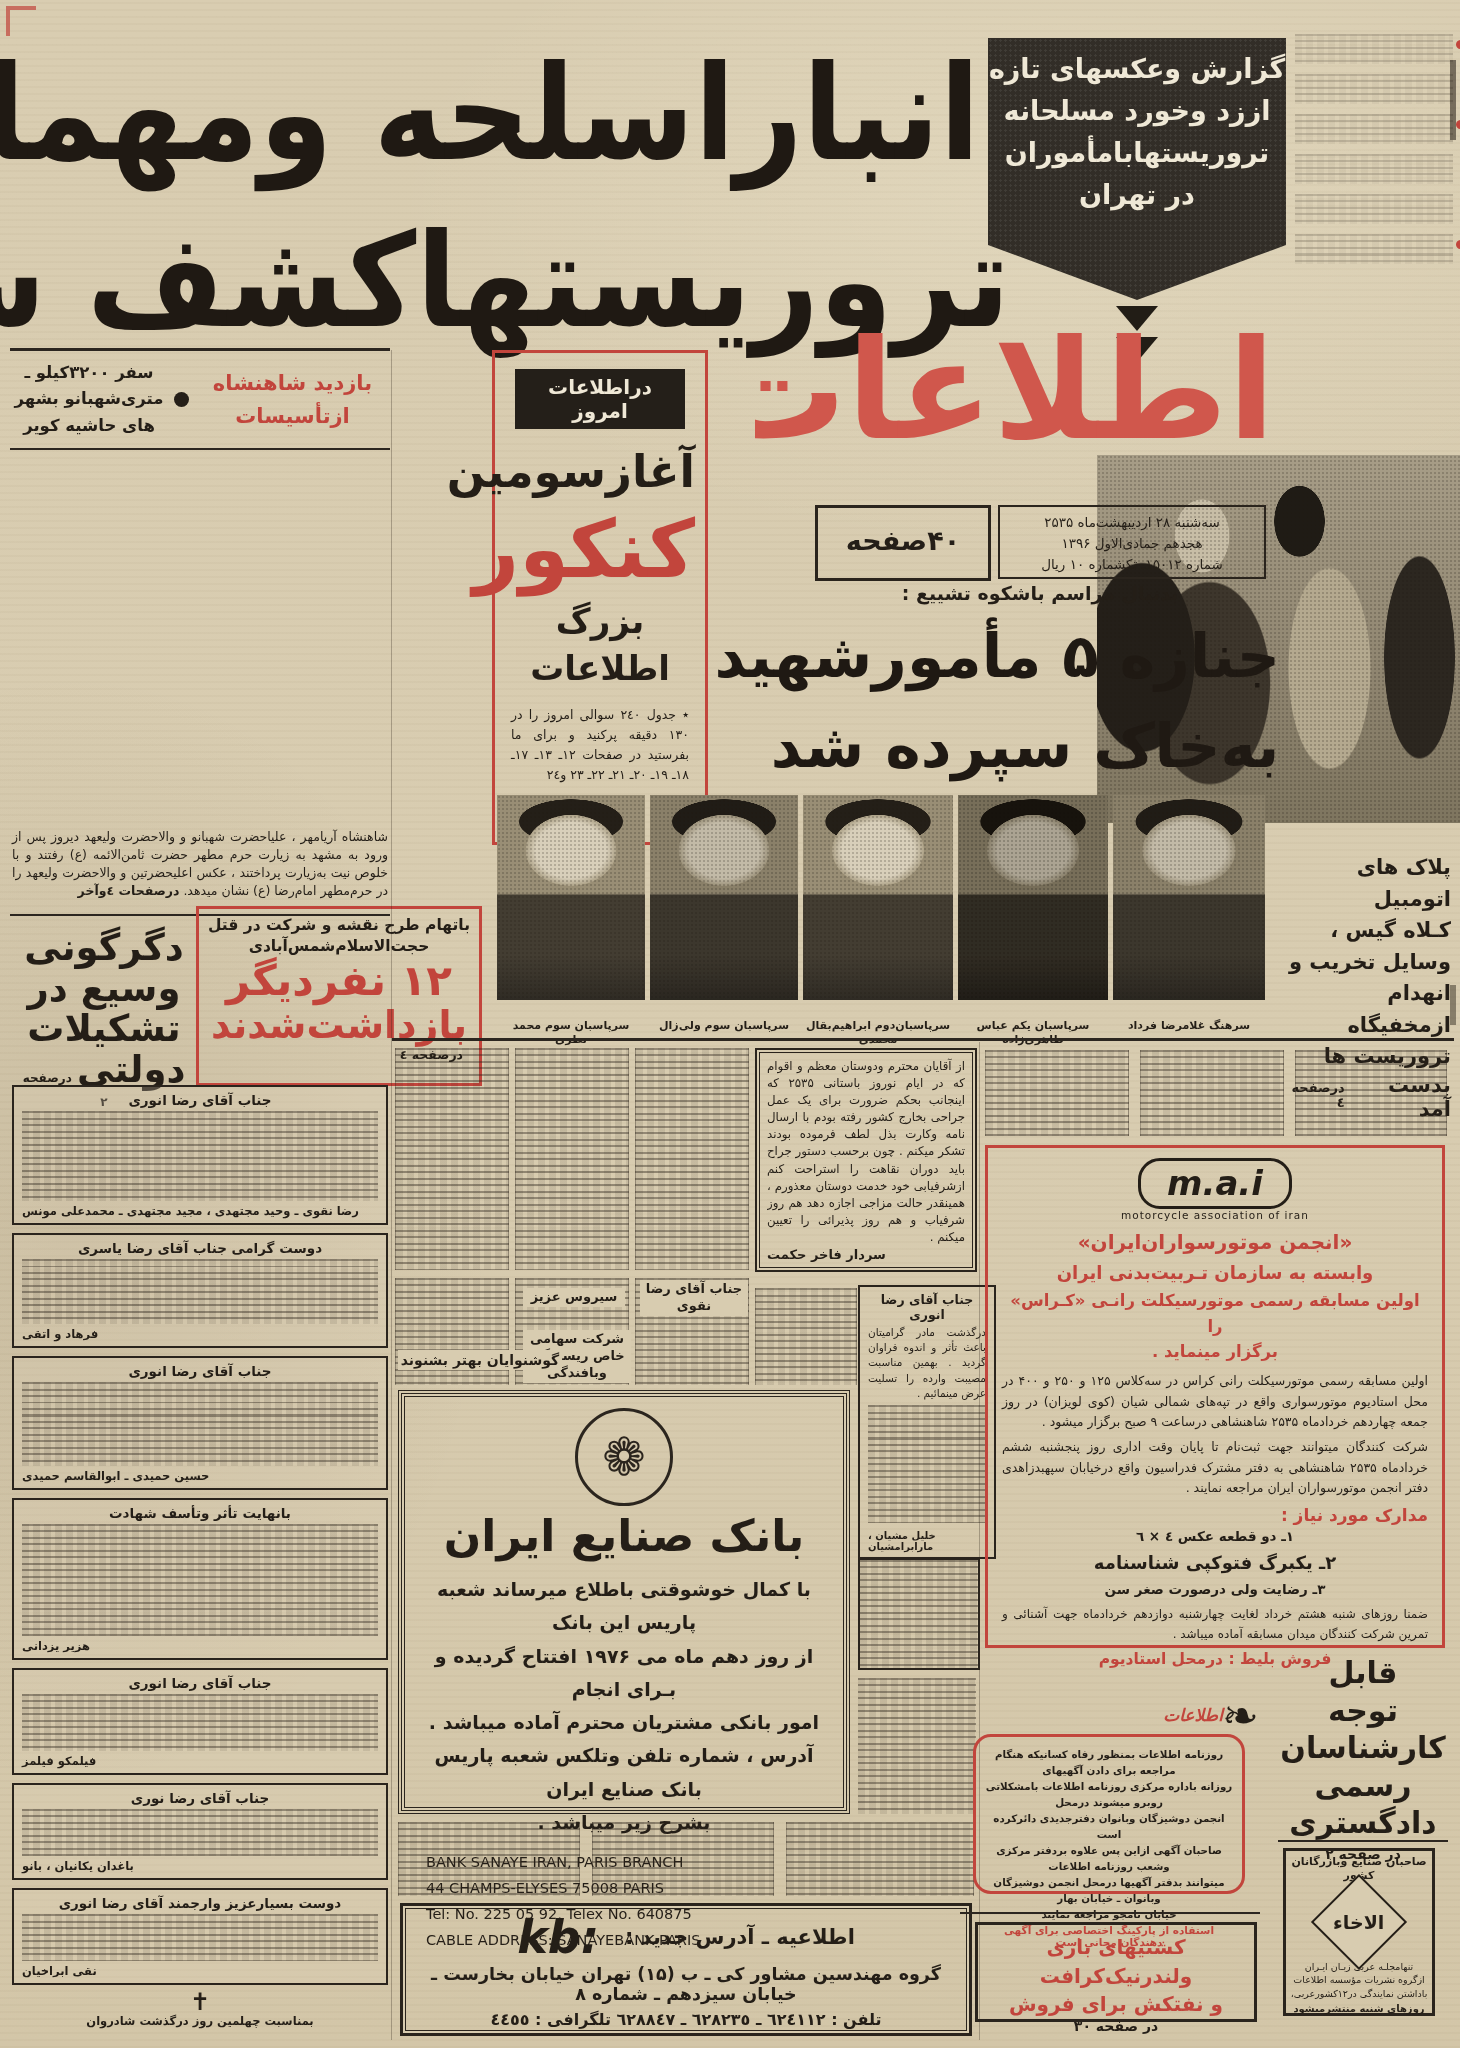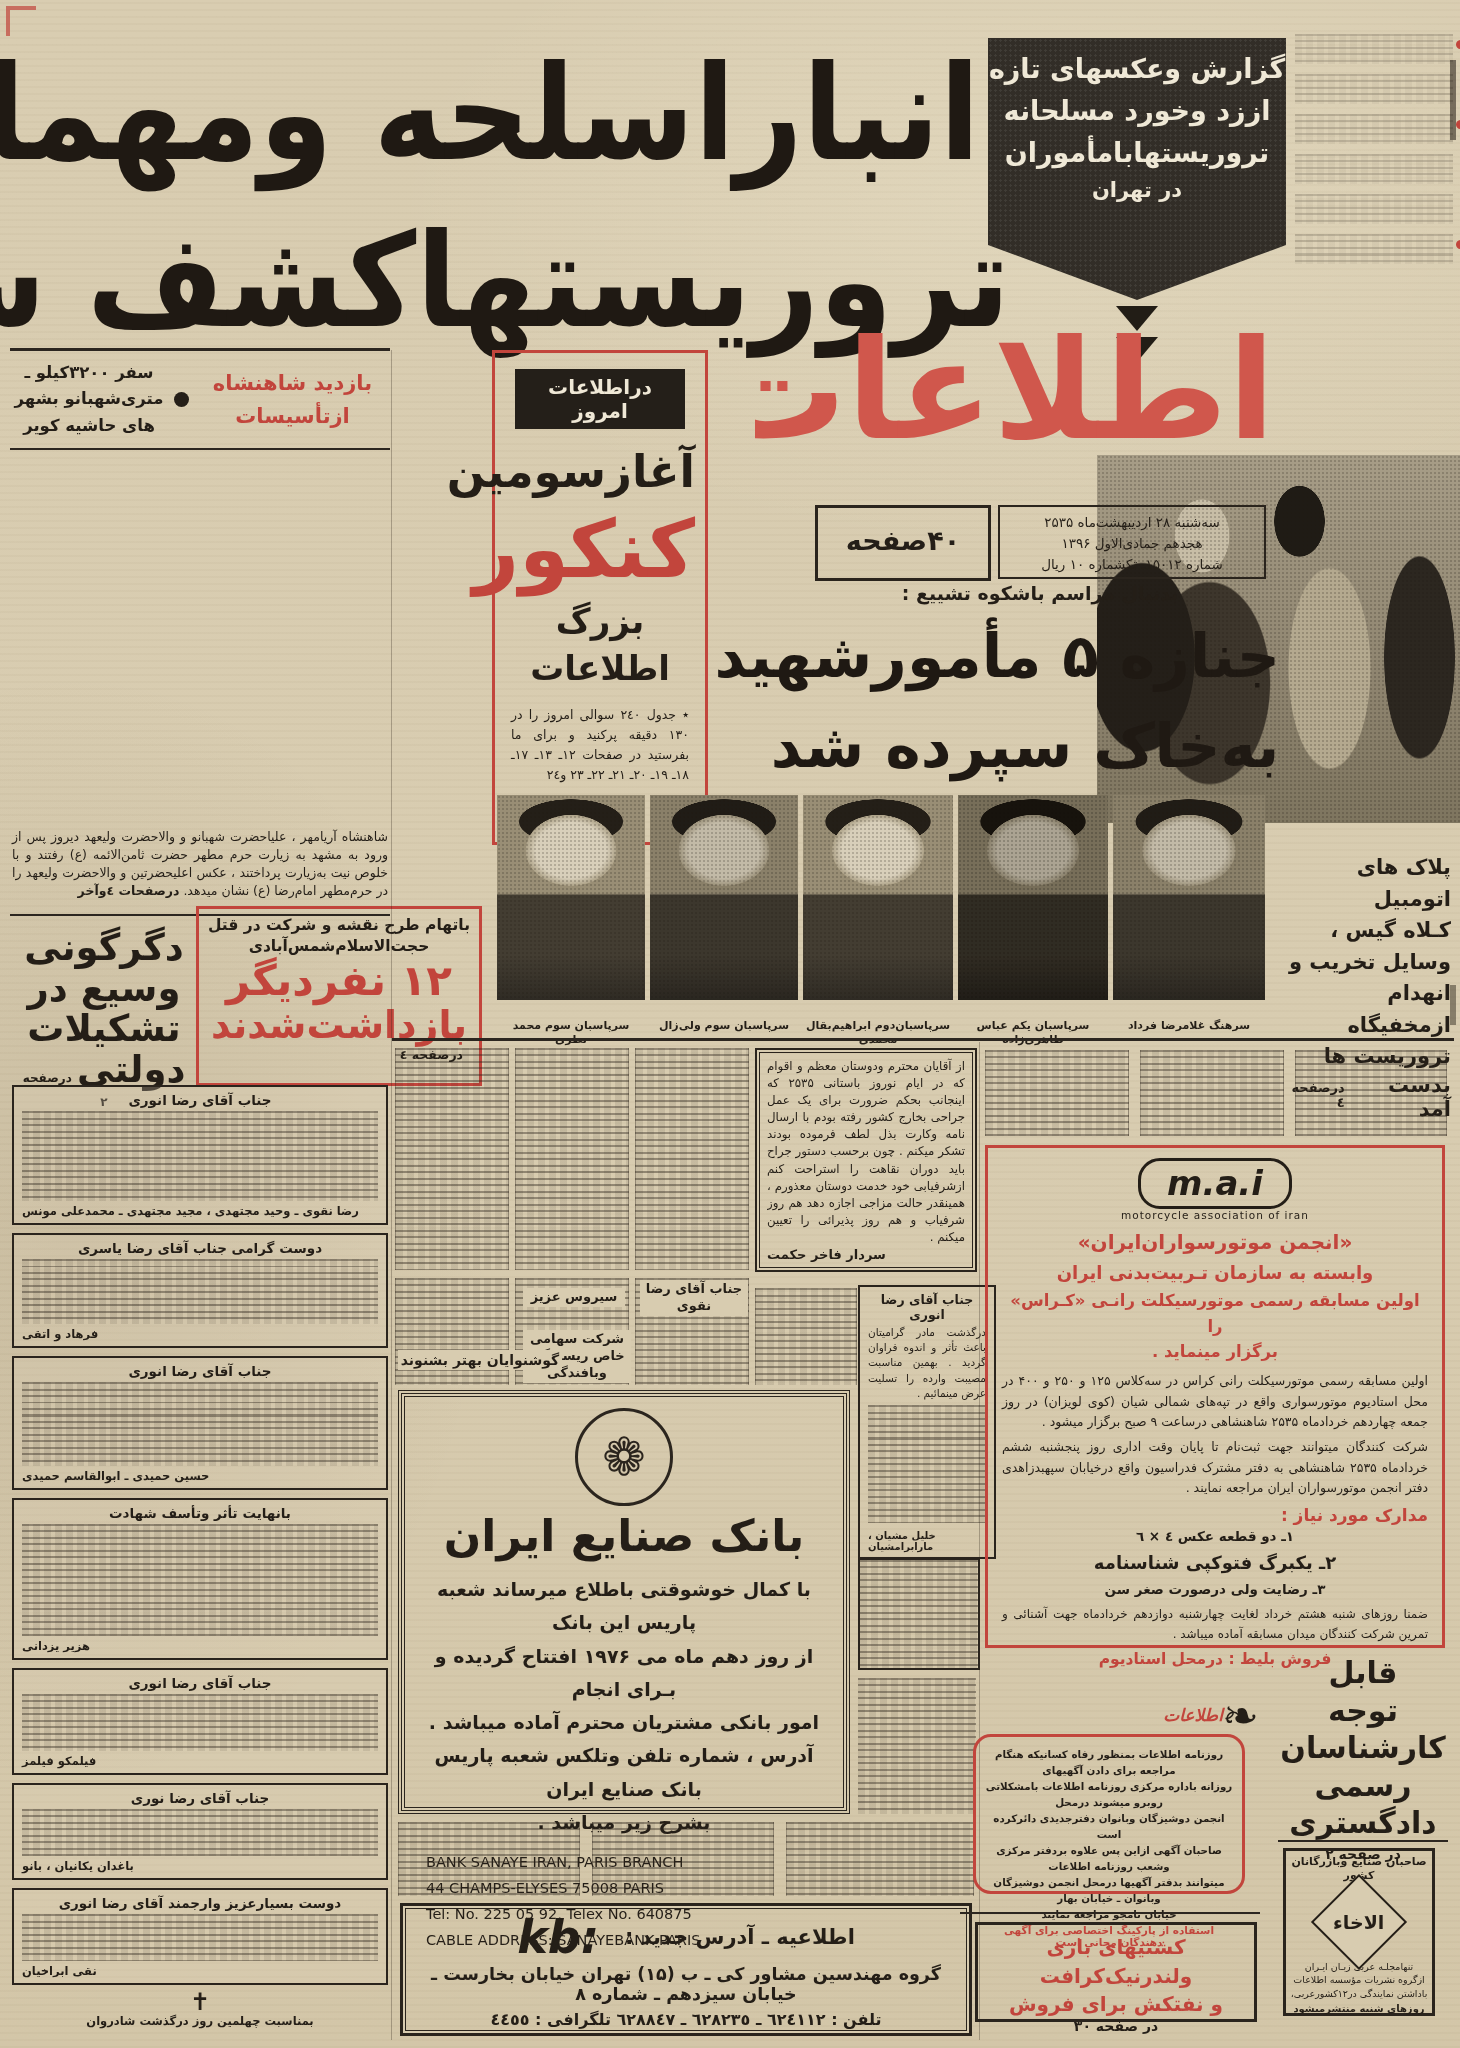--- a/index.html
+++ b/index.html
@@ -69,21 +69,21 @@
 
 <div class="page">
 
   <div class="abs headline nowrap ctr" style="left:15px;top:18px;width:965px;height:185px;font-size:118px;line-height:170px;transform:scaleY(1.12);transform-origin:top;">انباراسلحه ومهمات</div>
   <div class="abs headline nowrap ctr" style="left:10px;top:198px;width:1000px;height:150px;font-size:118px;line-height:150px;transform:scaleY(1.1);transform-origin:top;">تروریستهاکشف شد</div>
 
   <div class="abs badge" style="left:988px;top:38px;width:298px;height:262px;padding-top:10px;box-sizing:border-box;">
     <div class="ctr b" style="font-size:27px;line-height:1.55;">گزارش وعکسهای تازه</div>
     <div class="ctr b" style="font-size:27px;line-height:1.55;">اززد وخورد مسلحانه</div>
     <div class="ctr b" style="font-size:27px;line-height:1.55;">تروریستهابامأموران</div>
-    <div class="ctr b" style="font-size:21px;line-height:1.55;">در تهران</div>
+    <div class="ctr b" style="font-size:27px;line-height:1.55;">در تهران</div>
   </div>
   <div class="abs" style="left:1116px;top:306px;">
     <div class="chev"></div>
     <div class="chev" style="margin-top:6px;"></div>
   </div>
 
   <div class="abs" style="left:1295px;top:34px;width:158px;height:262px;">
     <div class="tx light" style="height:30px;margin-bottom:10px;"></div>
     <div class="tx light" style="height:30px;margin-bottom:10px;"></div>
     <div class="tx light" style="height:30px;margin-bottom:10px;"></div>

